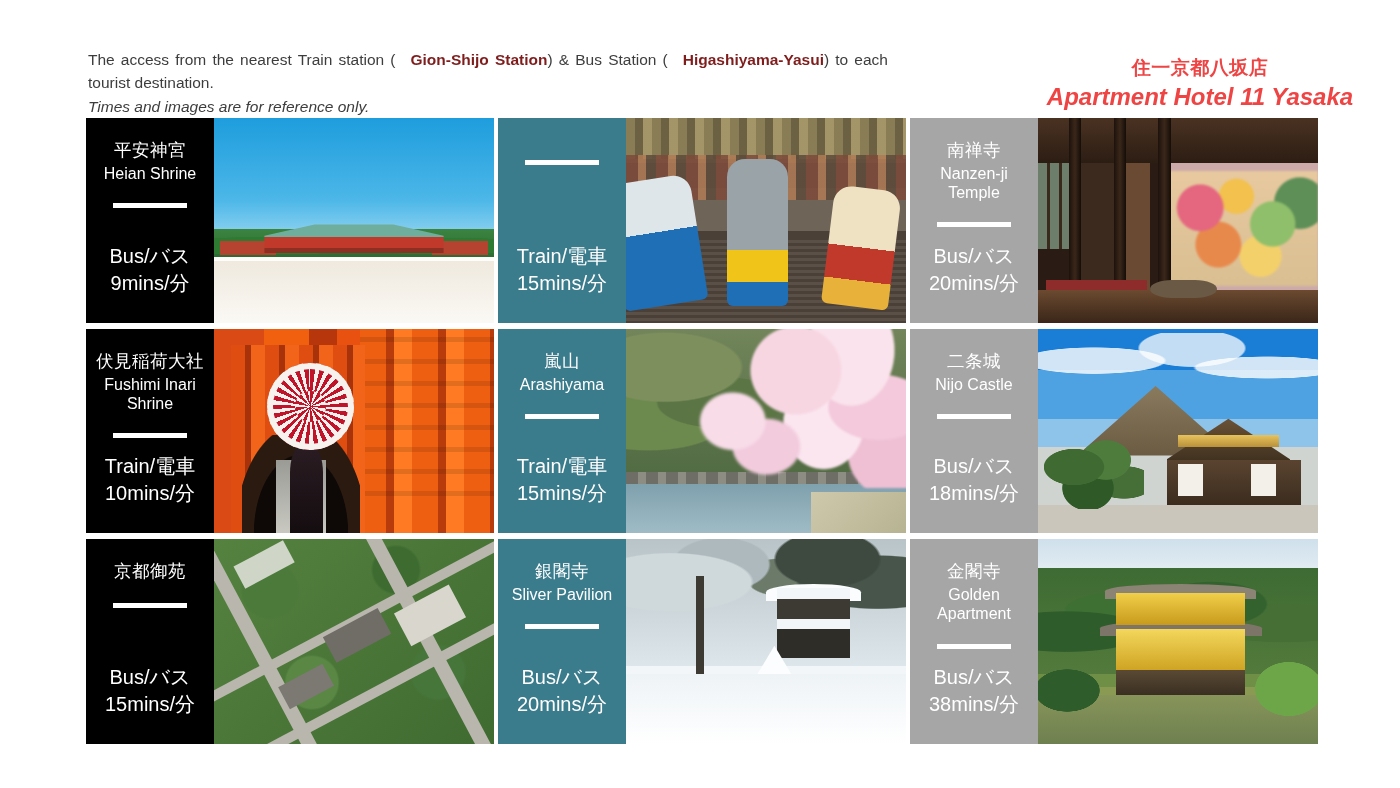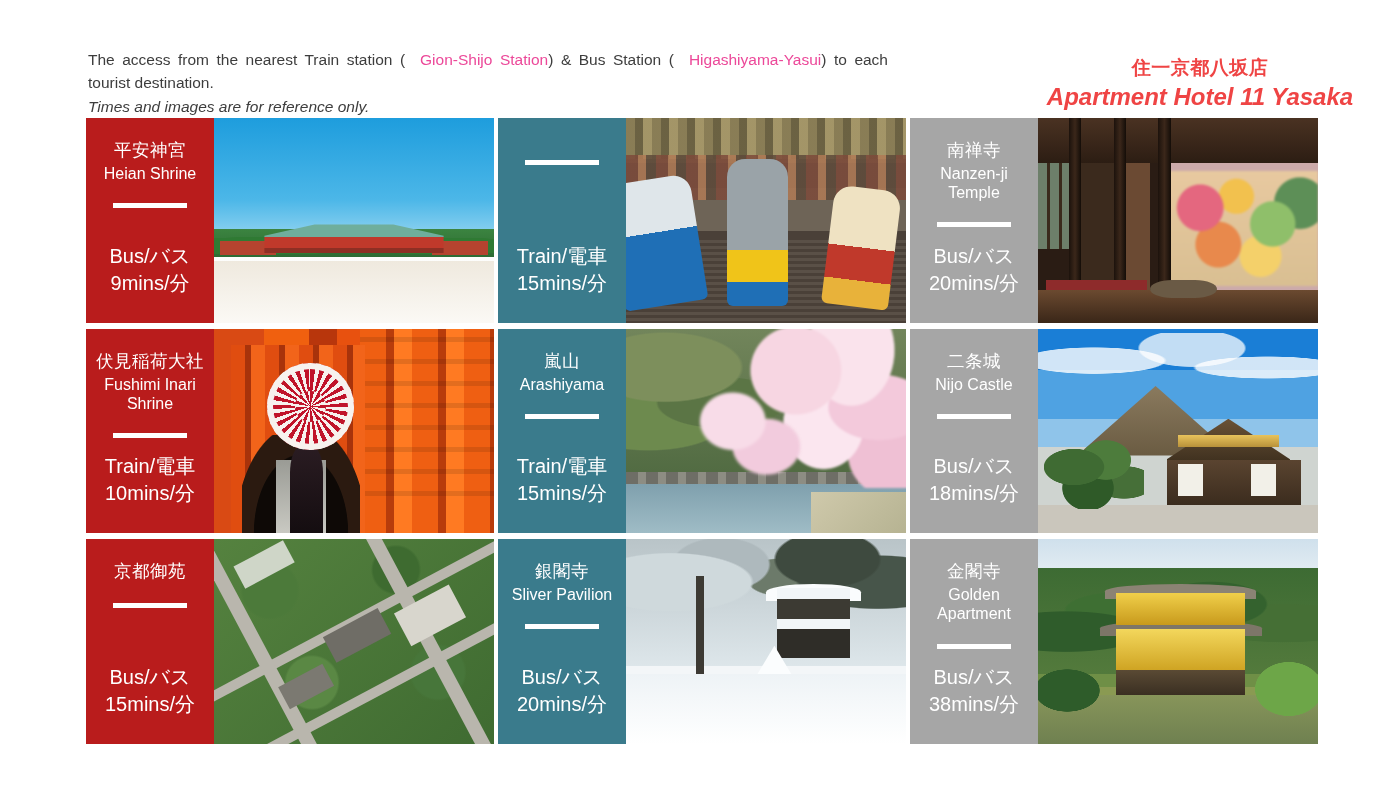--- a/index.html
+++ b/index.html
@@ -11,21 +11,21 @@
   }
   .page { position: relative; width: 1400px; height: 788px; background:#fff; }
 
   
   .intro {
     position: absolute; left: 88px; top: 48px; width: 800px;
     font-size: 15.5px; line-height: 1.5; color: #3d3d3d;
     text-align: justify;
   }
   .intro .l2 { text-align: left; font-style: italic; }
-  .intro b { font-weight: normal; color:#ec4899;margin-left:15px; }
+  .intro b { font-weight: bold; color:#7f1d1d;margin-left:15px; }
 
   .brand {
     position: absolute; left: 1020px; top: 55px; width: 360px;
     text-align: center; color: #ef4444; font-weight: bold;
   }
   .brand .jp { font-size: 19px; letter-spacing: .5px; line-height:1.35; }
   .brand .en { font-size: 24px; line-height:1.35;font-style:italic; }
 
   
   .grid {
@@ -37,21 +37,21 @@
     column-gap: 4px; row-gap: 6px;
   }
   .cell { display: flex; height: 100%; overflow: hidden; }
 
   .label {
     width: 128px; flex: 0 0 128px;
     display: flex; flex-direction: column; align-items: center;
     padding: 22px 4px 10px;
     color: #ffffff;
   }
-  .label.green { background: #b91c1c; }
+  .label.green { background: #000000; }
   .label.teal  { background: #3a7b8c; }
   .label.gray  { background: #a6a6a6; }
 
   .name-jp { font-size: 17.5px; line-height: 1.25; letter-spacing:.5px; text-align:center; }
   .name-en { font-size: 16px; line-height: 1.2; text-align:center; margin-top: 2px; }
   .rule { width: 74px; height: 5px; background:#fff; margin: 20px 0 0; }
   .spacer { flex: 1 1 auto; min-height: 6px; }
   .travel { font-size: 20px; line-height: 1.35; text-align:center; padding-bottom: 16px; }
 
   .photo { flex: 1 1 auto; position: relative; overflow: hidden; }

